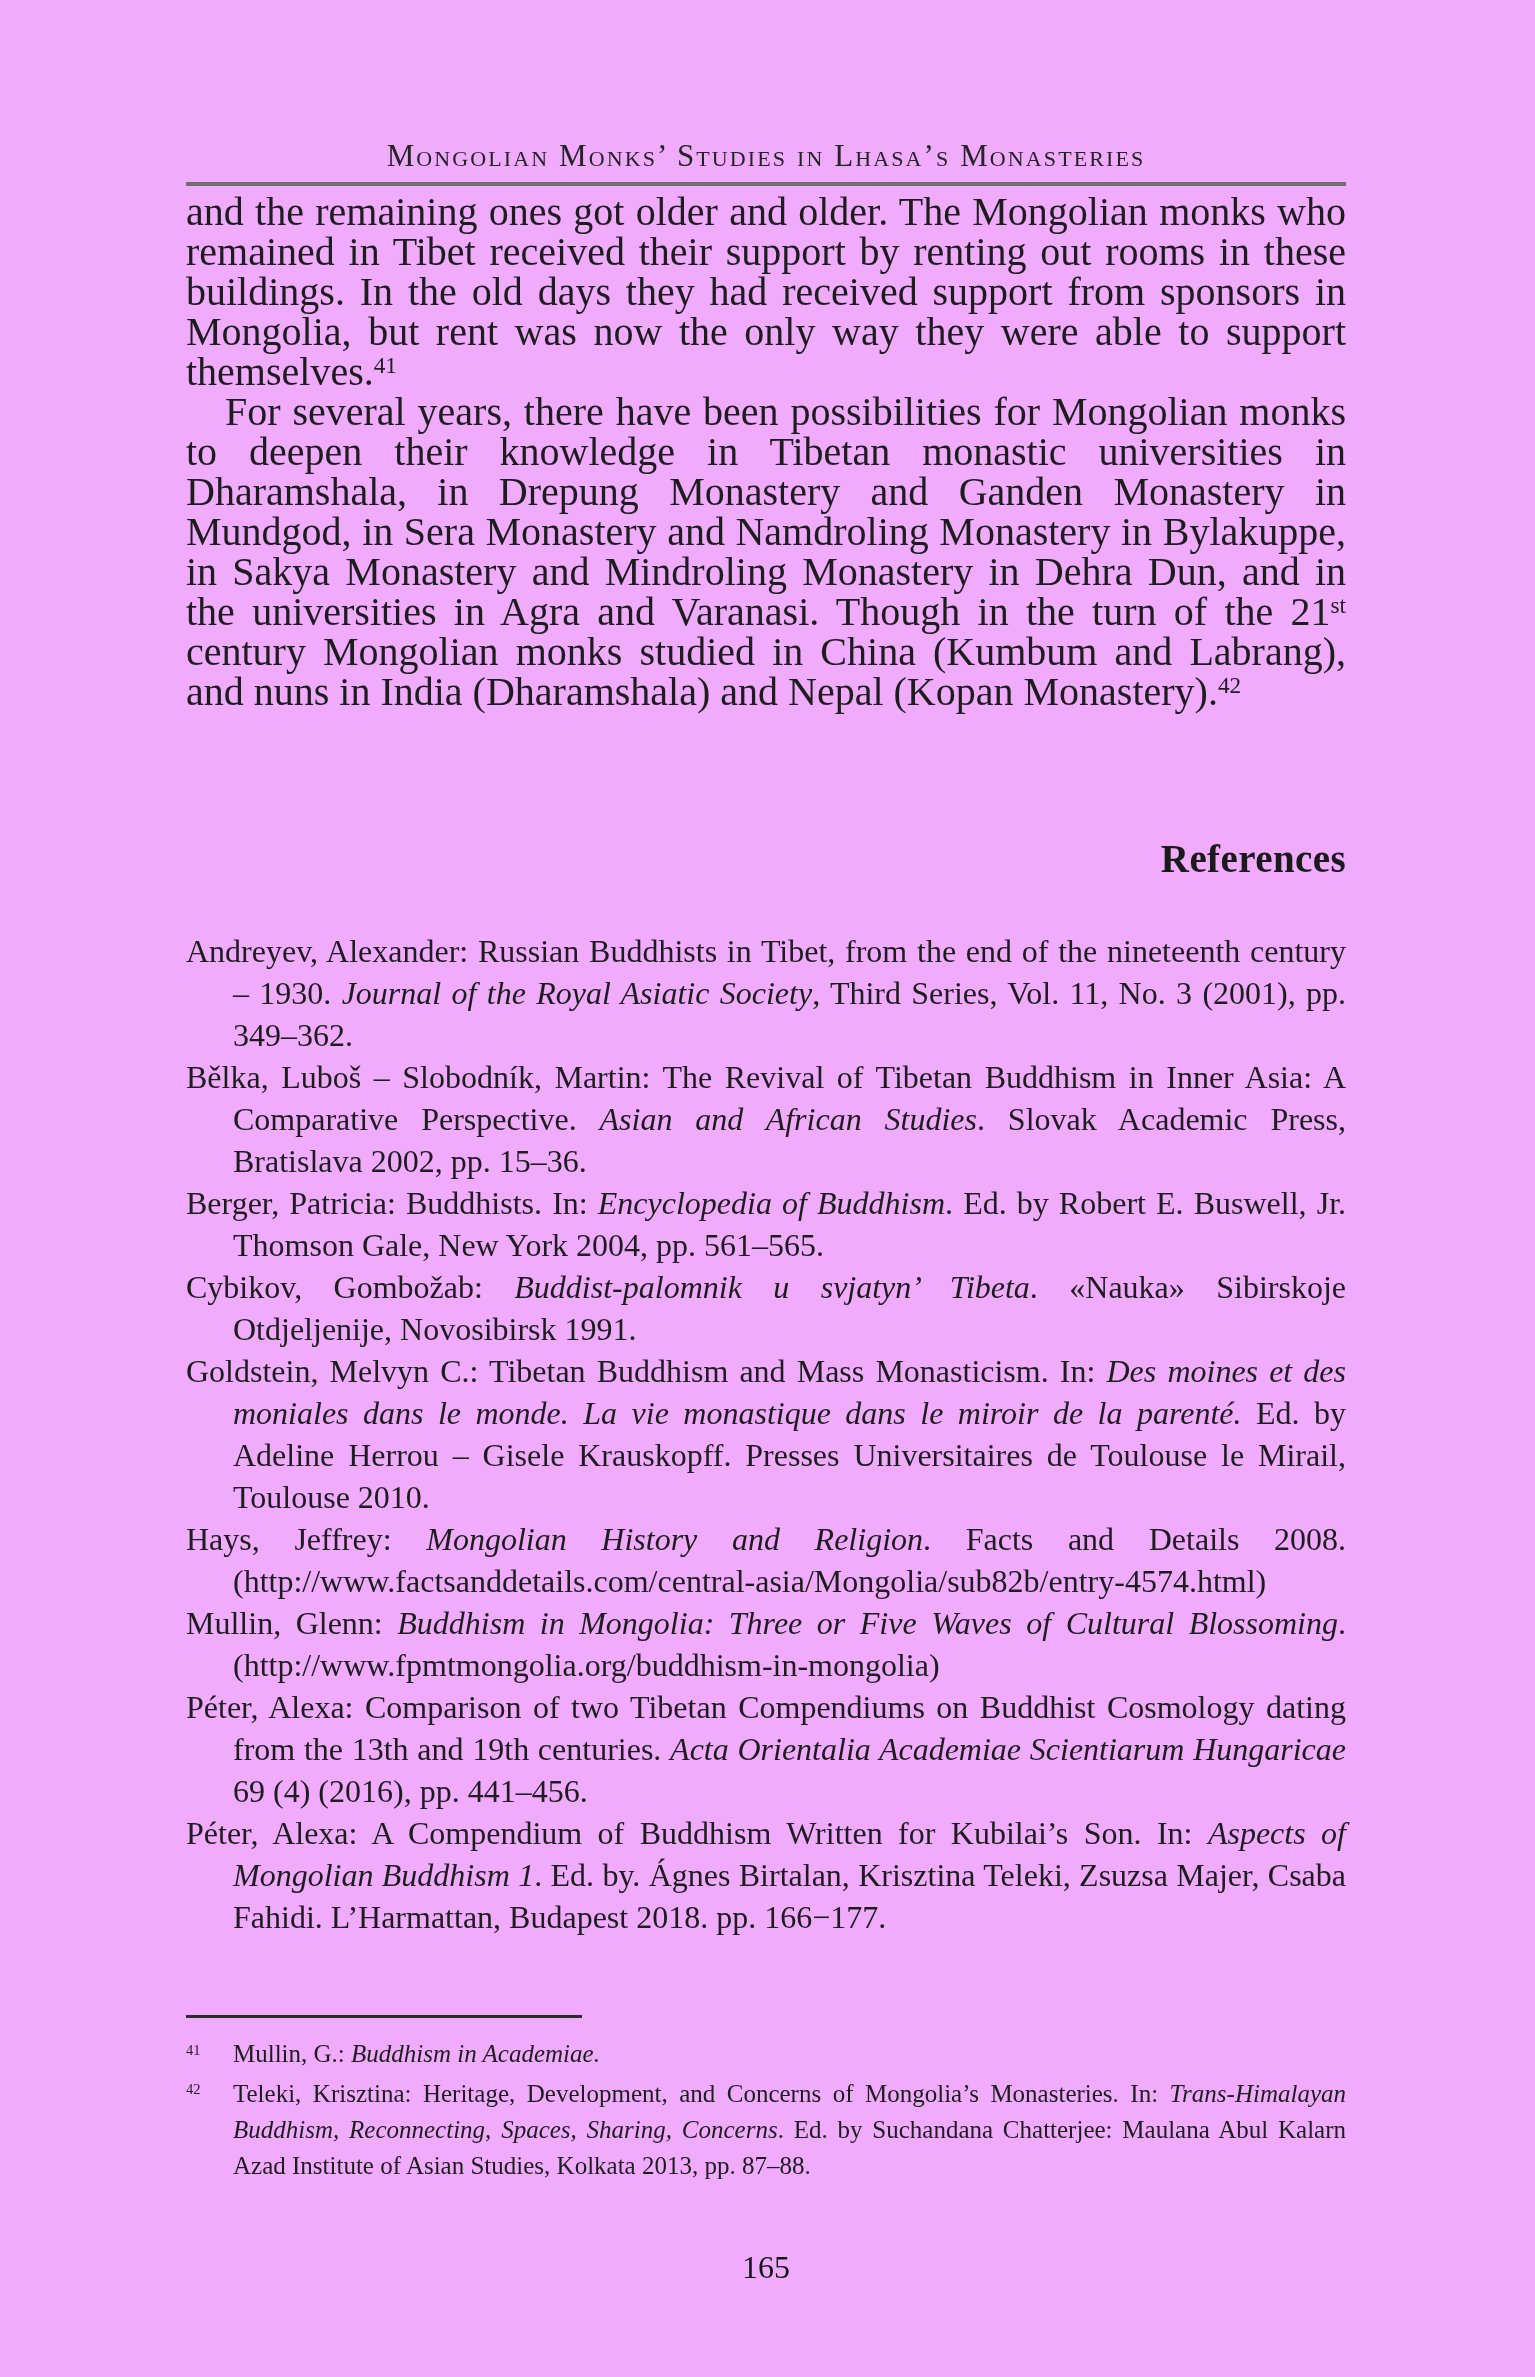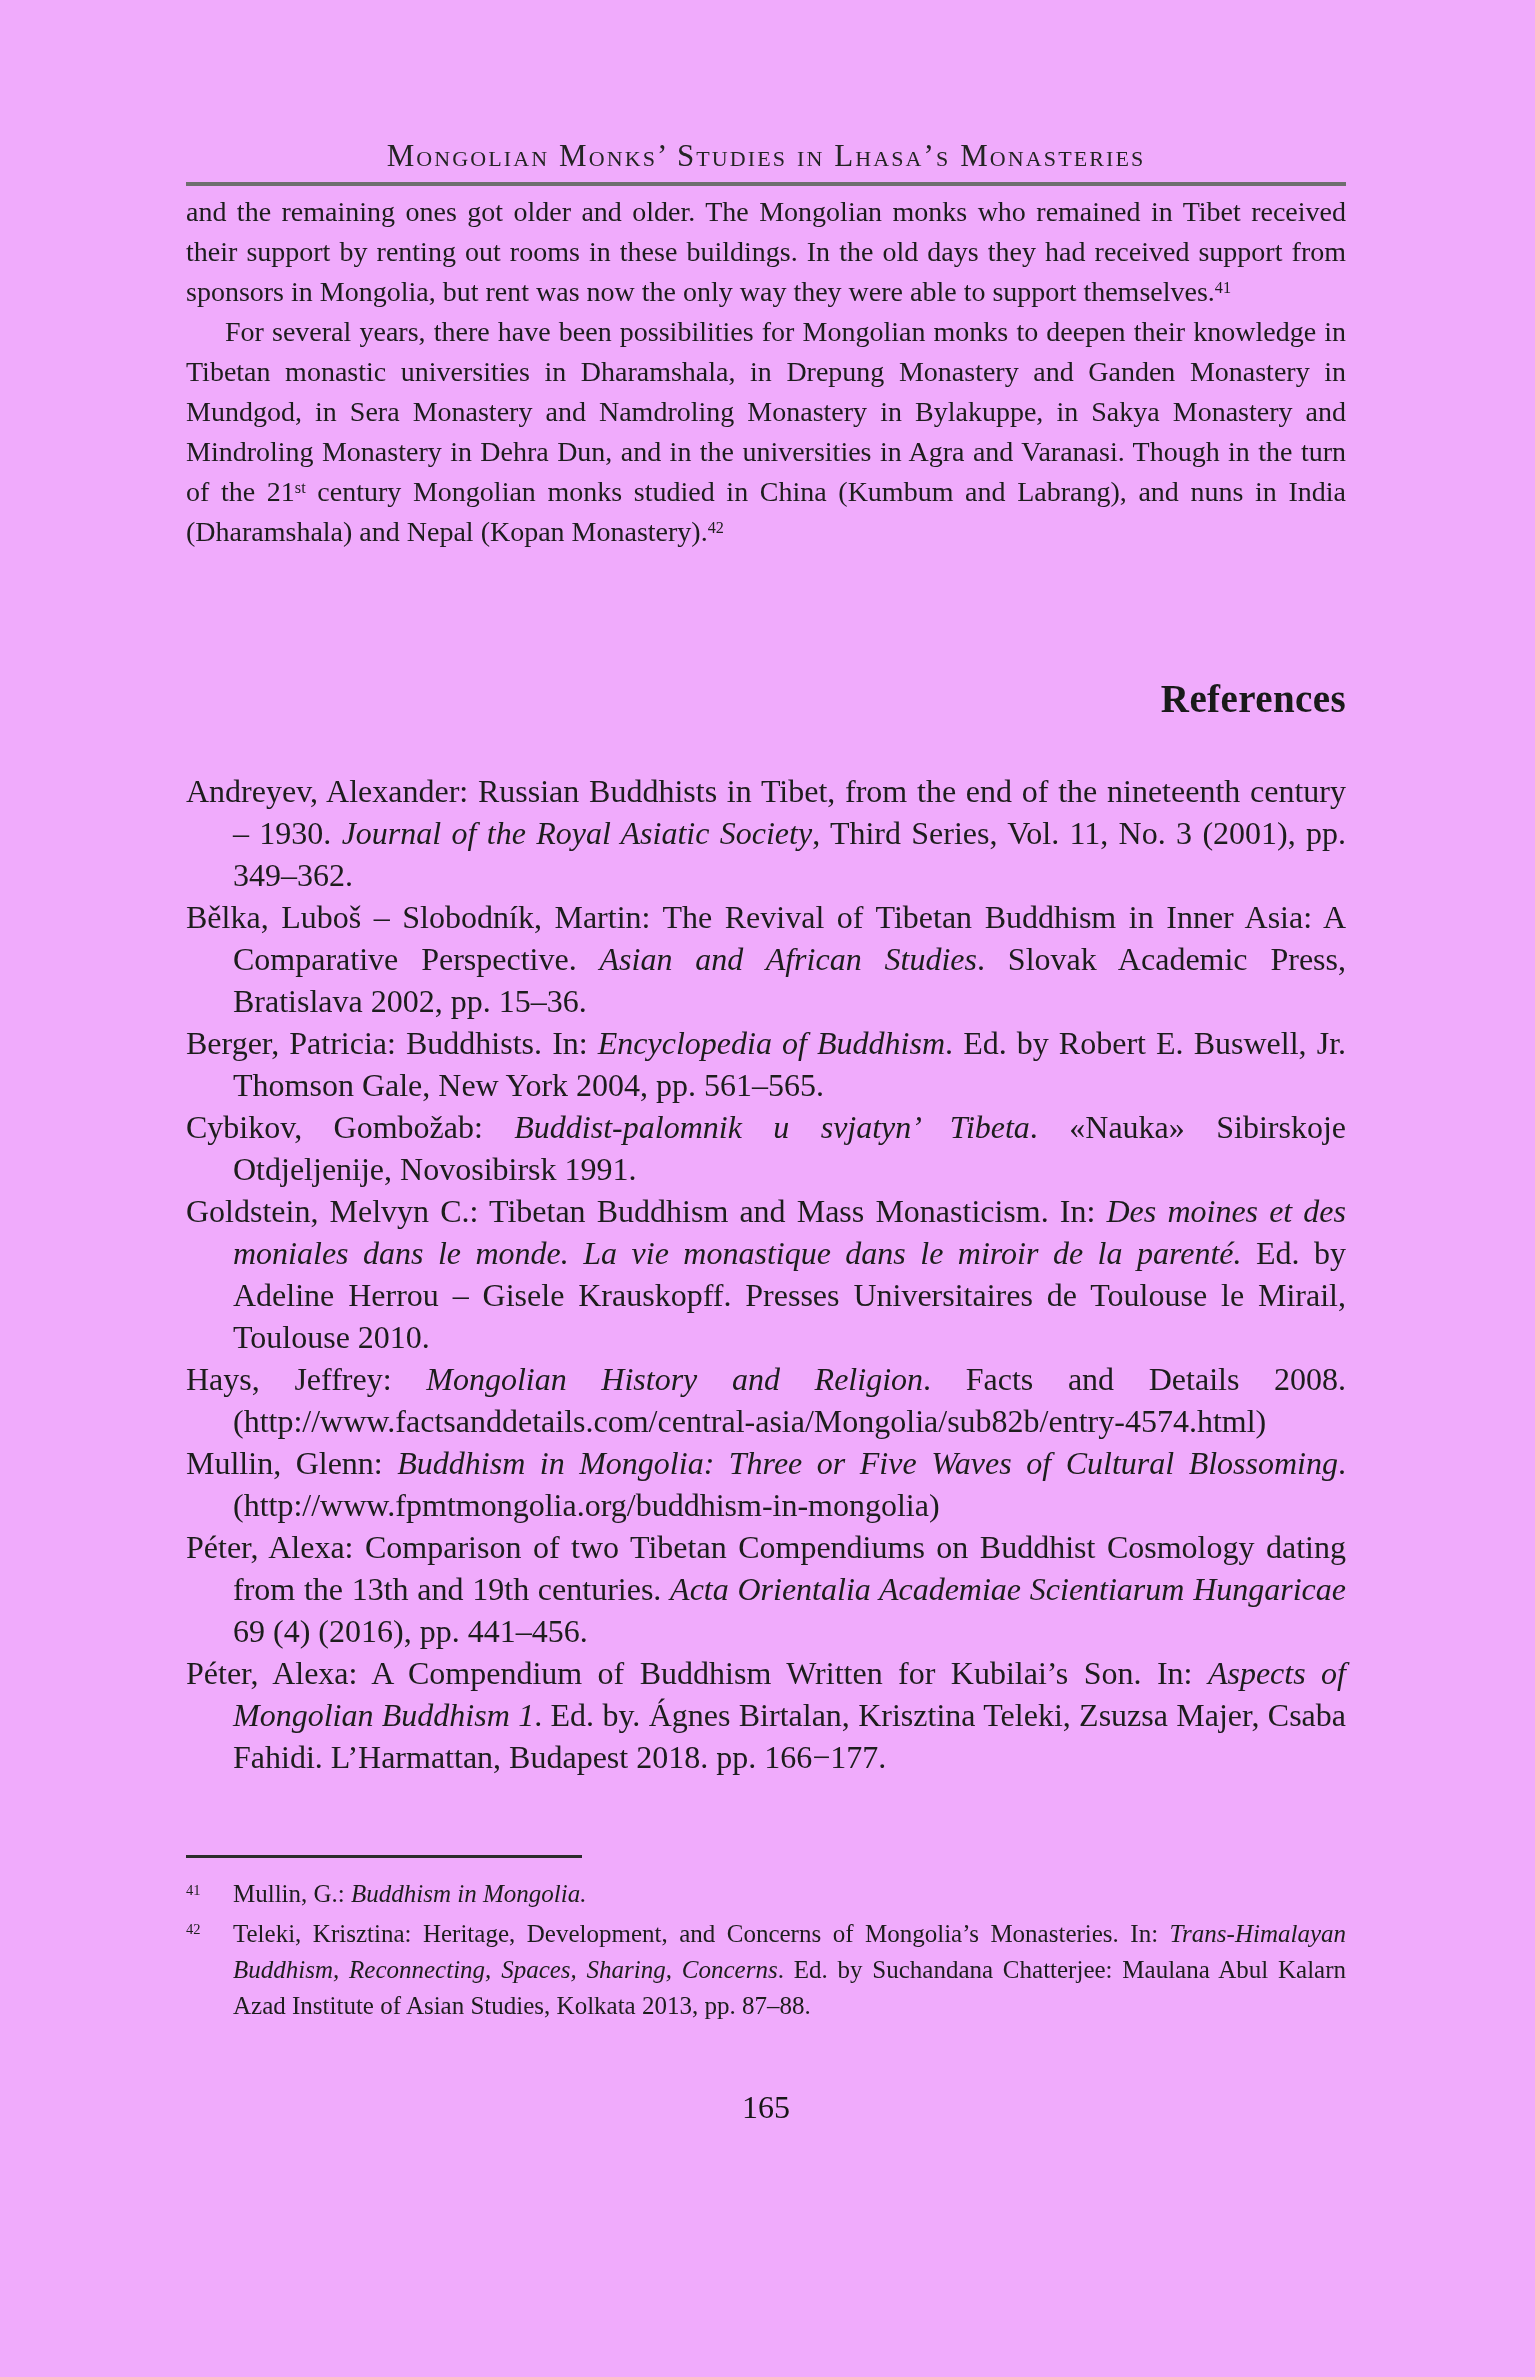--- a/index.html
+++ b/index.html
@@ -27,21 +27,21 @@
     color: #242424;
     white-space: nowrap;
   }
   .header-rule {
     margin-top: 8.4px;
     height: 3.4px;
     background: #6e6e6e;
     border: none;
   }
   .body-text {
-    font-size: 28px;
+    font-size: 40px;
     line-height: 40px;
     text-align: justify;
   }
   .para { margin: 0; }
   .para.indent { text-indent: 39px; }
   sup {
     font-size: 0.58em;
     line-height: 0;
     vertical-align: baseline;
     position: relative;
@@ -150,21 +150,21 @@
   </p>
       <p class="ref">
     <span><span>Péter, Alexa: A Compendium of Buddhism Written for Kubilai’s Son. In: </span><span class="it">Aspects of Mongolian Buddhism 1</span><span>. Ed. by. Ágnes Birtalan, Krisztina Teleki, Zsuzsa Majer, Csaba Fahidi. L’Harmattan, Budapest 2018. pp. 166−177.</span></span>
   </p>
     </div>
 
   <div class="footnote-block">
     <hr class="footnote-rule">
     <div class="fn-list">
         <p class="fn">
-    <sup class="fn-marker">41</sup><span><span>Mullin, G.: </span><span class="it">Buddhism in Mongolia.</span></span>
+    <sup class="fn-marker">41</sup><span><span>Mullin, G.: </span><span class="it">Buddhism in Academiae.</span></span>
   </p>
         <p class="fn">
     <sup class="fn-marker">42</sup><span><span>Teleki, Krisztina: Heritage, Development, and Concerns of Mongolia’s Monasteries. In: </span><span class="it">Trans-Himalayan Buddhism, Reconnecting, Spaces, Sharing, Concerns</span><span>. Ed. by Suchandana Chatterjee: Maulana Abul Kalarn Azad Institute of Asian Studies, Kolkata 2013, pp. 87–88.</span></span>
   </p>
       </div>
   </div>
 
   <div class="page-number">165</div>
 
 </div>

